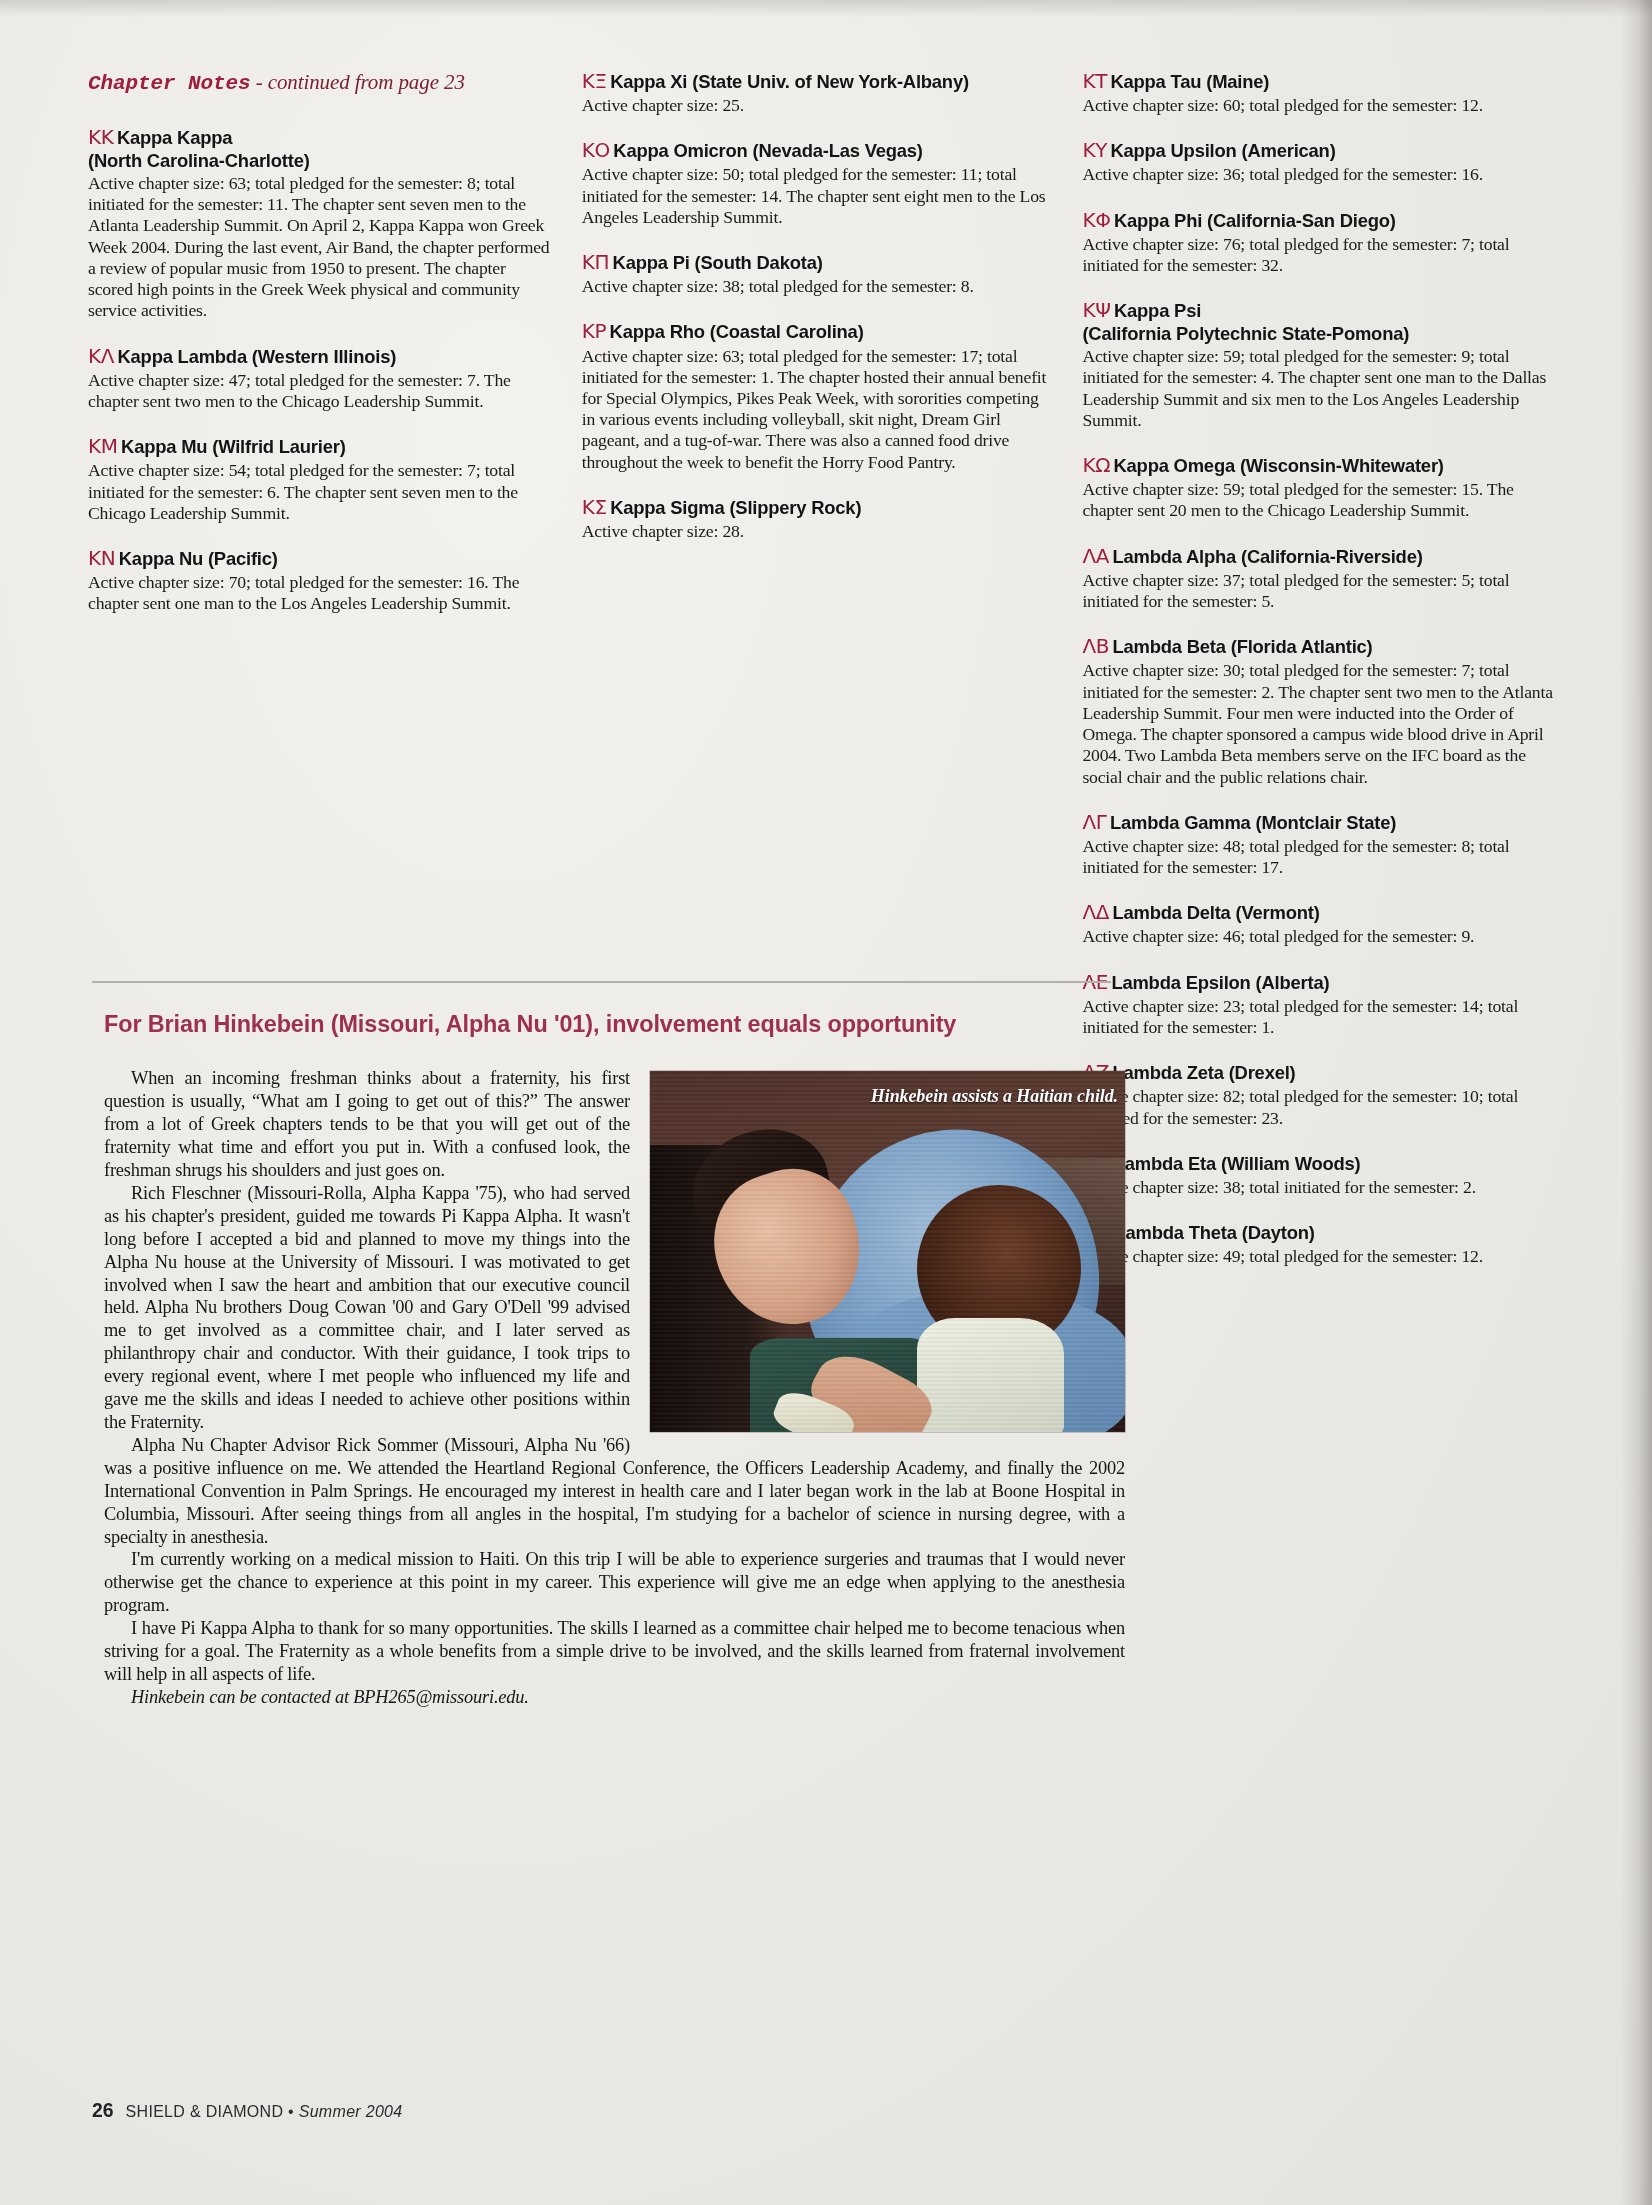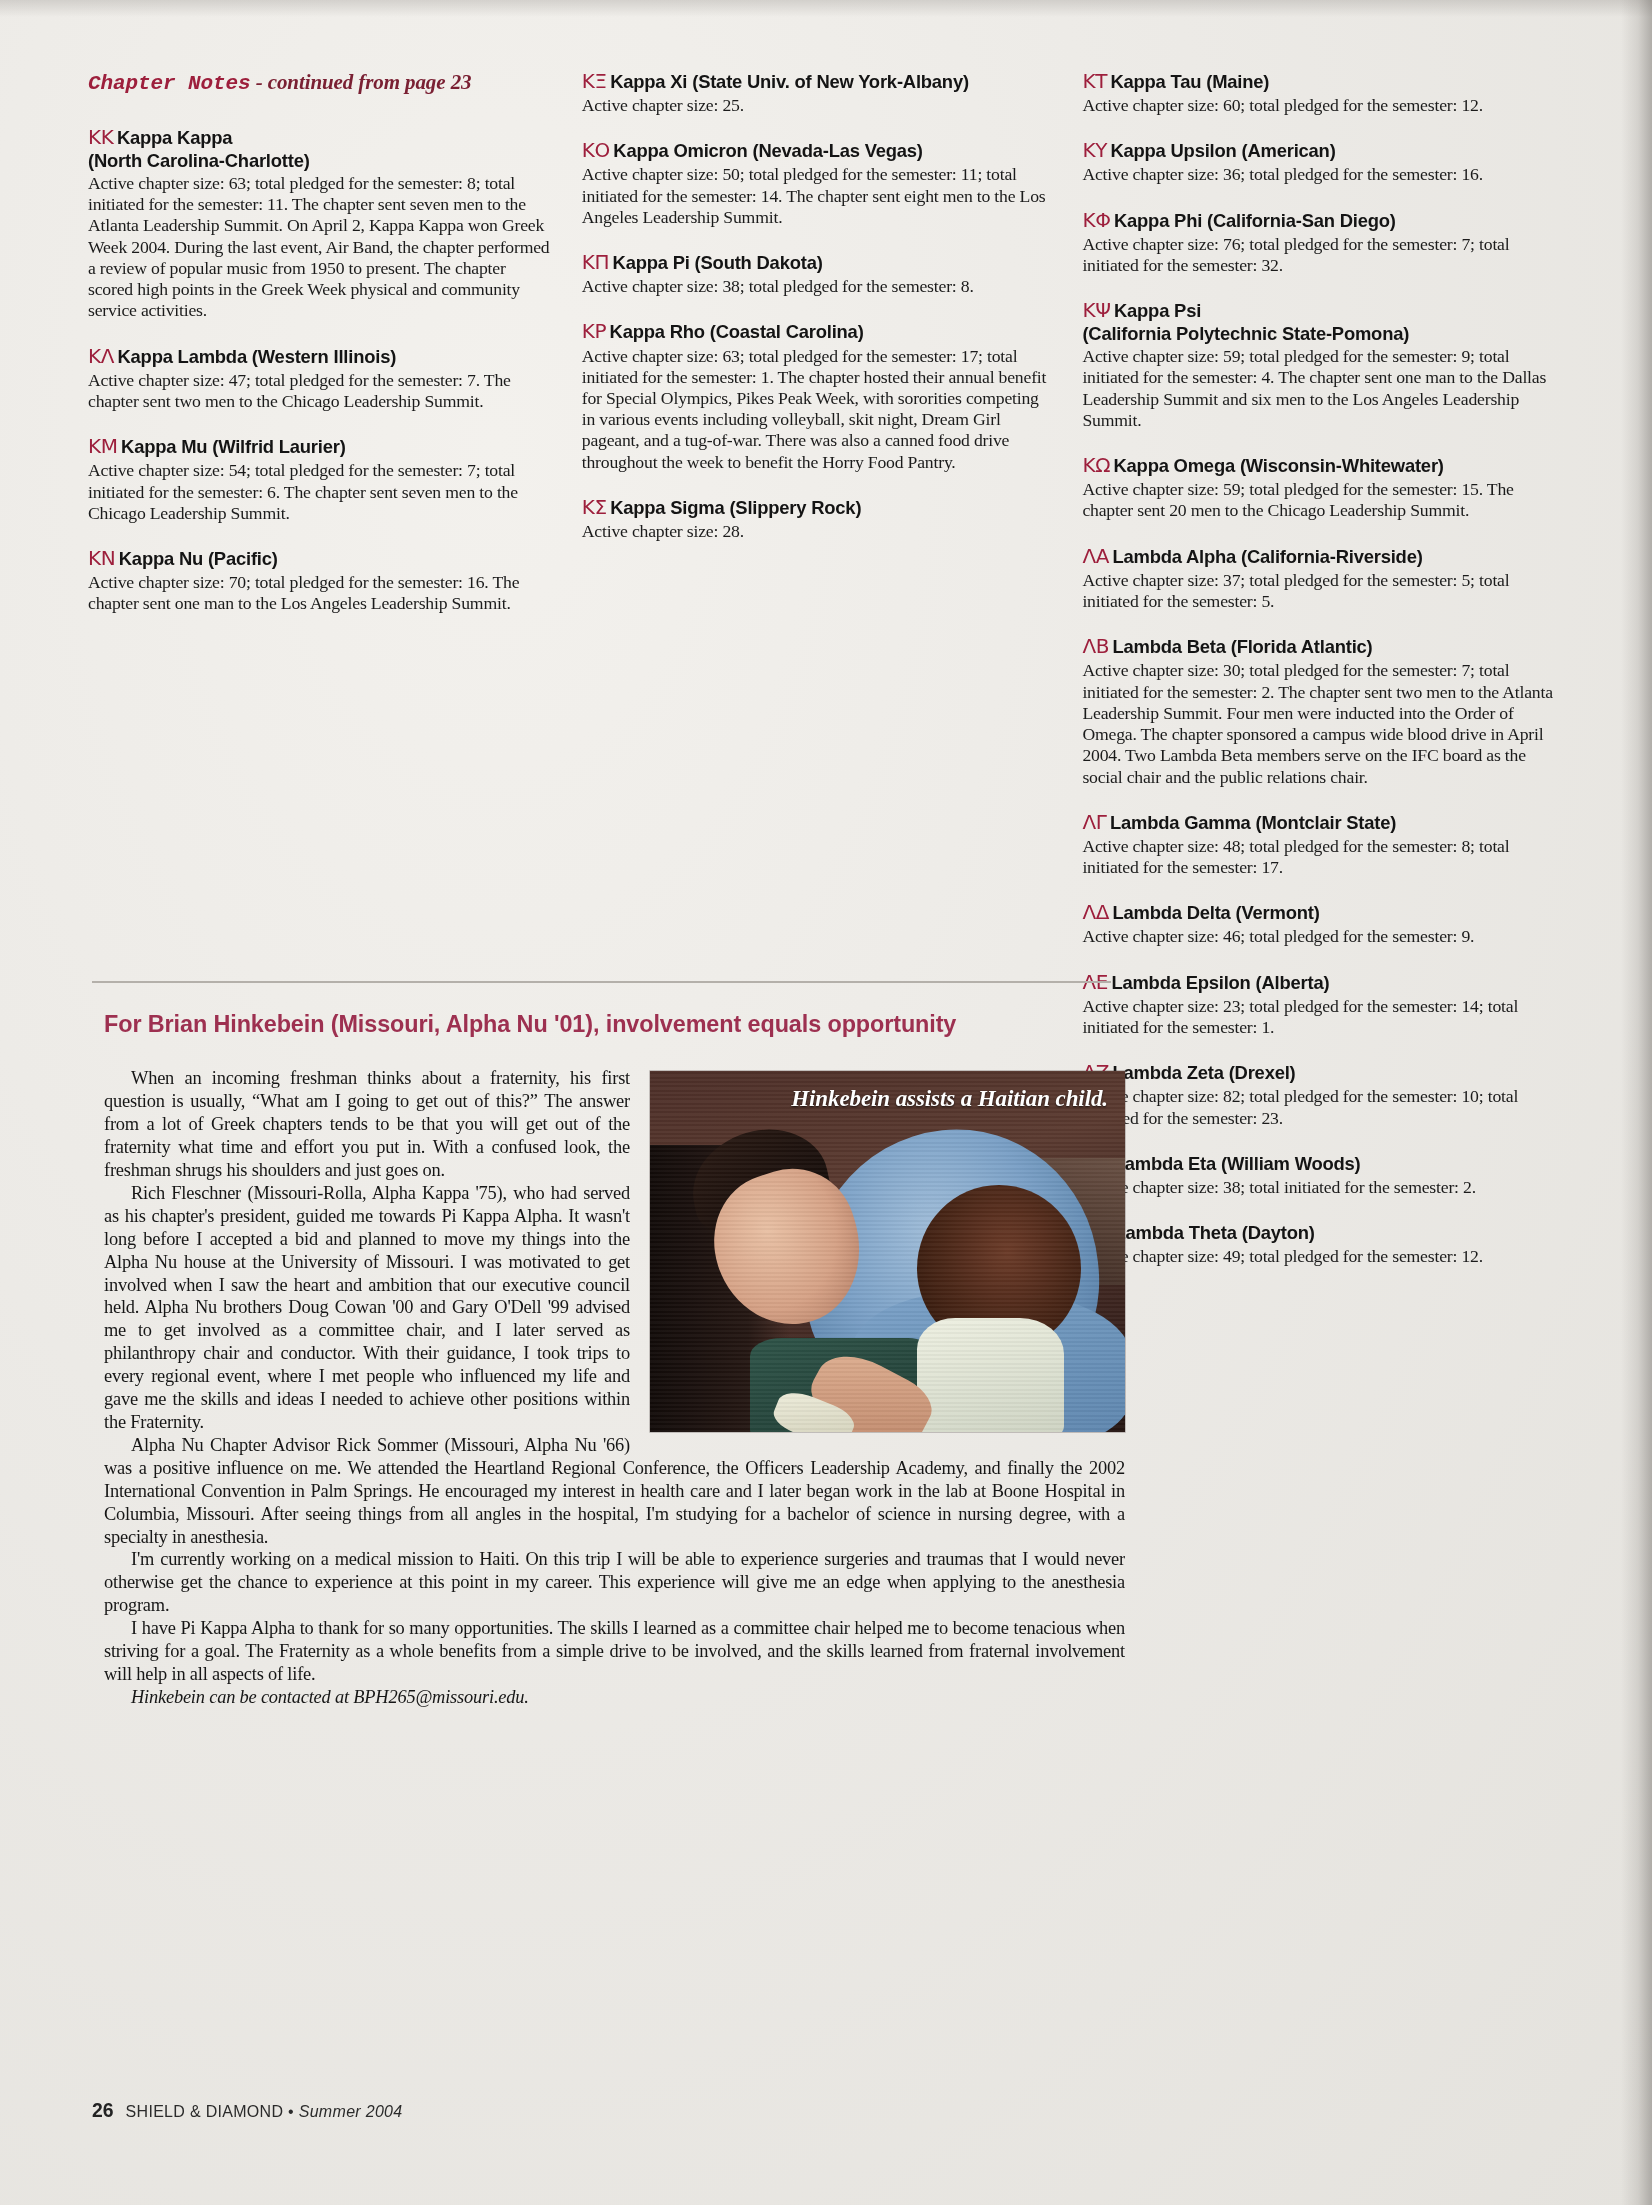--- a/index.html
+++ b/index.html
@@ -45,21 +45,21 @@
 
   .kicker{
     font-size:21px;
     color:#9d1f3c;
     font-style:italic;
     font-weight:bold;
     margin:0 0 31px 0;
     letter-spacing:-0.1px;
   }
   .kicker .k-em{ font-style:italic; font-weight:bold;font-family:Liberation Mono, monospace; }
-  .kicker .k-rest{ font-weight:bold; font-style:italic; color:#7a2033; }
+  .kicker .k-rest{ font-weight:normal; font-style:italic; color:#7a2033; }
 
   .entry{ margin:0 0 23px 0; }
   .entry-head{
     font-family:"Liberation Sans", sans-serif;
     font-weight:bold;
     font-size:18.4px;
     line-height:1.19;
     color:#141414;
     margin:0 0 1.3px 0;
     letter-spacing:-0.2px;
@@ -171,26 +171,26 @@
     background:radial-gradient(ellipse at 55% 40%, #6b3b28 0%, #4a2617 50%, #2a1409 100%);
     border-radius:50%;
   }
   .ph-childbody{
     position:absolute; left:267px; top:247px; width:147px; height:120px;
     background:linear-gradient(165deg,#eef0e2,#cdd3c2);
     border-radius:26% 30% 10% 14%;
   }
   .ph-caption{
     position:absolute;
-    top:14.7px; left:0; right:17px;
+    top:14.7px; left:0; right:7px;
     text-align:right;
     font-family:"Liberation Serif", serif;
     font-style:italic;
     font-weight:bold;
-    font-size:23px;
+    font-size:18px;
     color:#ffffff;
     text-shadow:0 1.3px 2px rgba(0,0,0,.75);
     letter-spacing:-0.1px;
     padding-left:46px;
   }
   .ph-grain{
     position:absolute; inset:0;
     background:repeating-linear-gradient(0deg, rgba(255,255,255,.035) 0 0.7px, rgba(0,0,0,.035) 0.7px 1.3px);
     pointer-events:none;
   }

